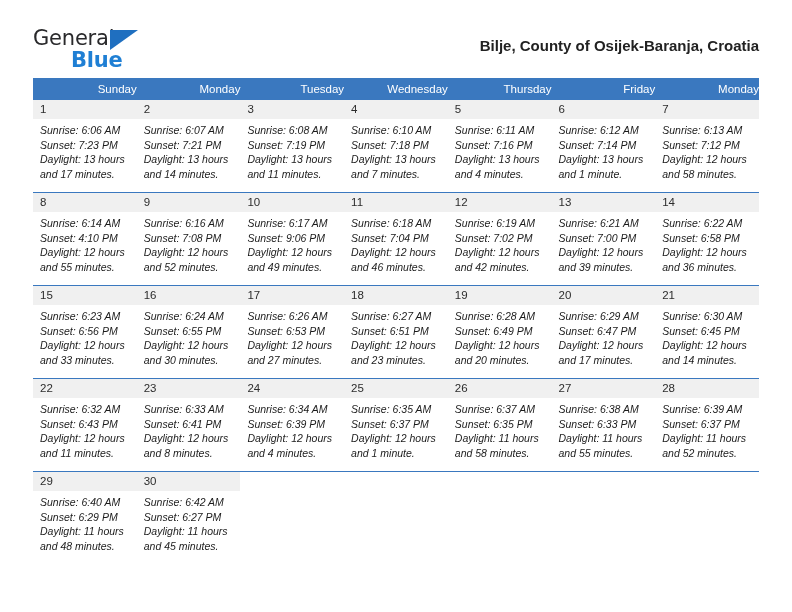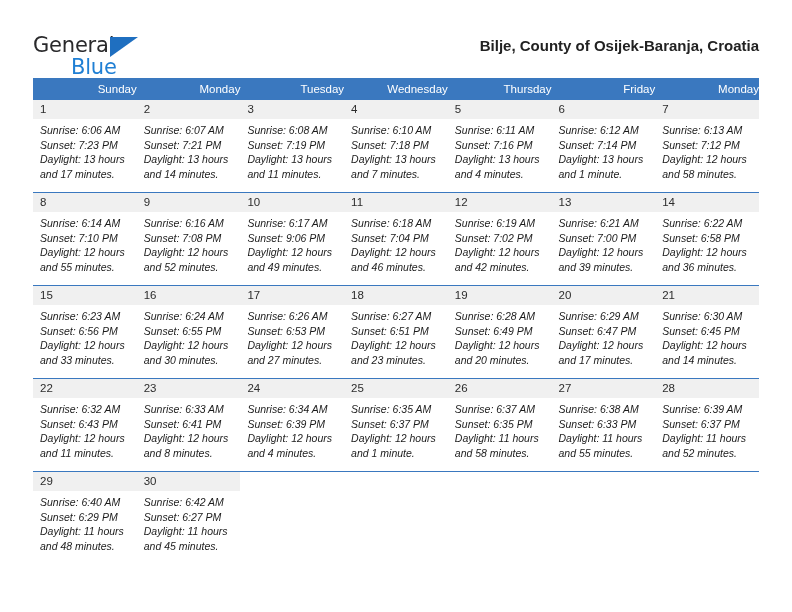--- a/index.html
+++ b/index.html
@@ -28,21 +28,20 @@
     align-items: flex-start;
     justify-content: space-between;
     padding: 26px 33px 0 33px;
     height: 78px;
   }
   .logo {
     position: relative;
     width: 112px;
     height: 48px;
     flex: 0 0 auto;
-    margin-top: 7px;
   }
   .logo-general {
     position: absolute;
     left: 0;
     top: 0;
     font-size: 21px;
     letter-spacing: -0.2px;
     color: #29292b;
     font-family: "DejaVu Sans", sans-serif;
     font-weight: 400;
@@ -57,21 +56,21 @@
     border-bottom: 20px solid transparent;
   }
   .logo-blue {
     position: absolute;
     left: 38px;
     top: 22px;
     font-size: 21px;
     letter-spacing: -0.2px;
     color: #1f7fd4;
     font-family: "DejaVu Sans", sans-serif;
-    font-weight: 400;
+    font-weight: 700;
   }
   .titles {
     text-align: right;
     flex: 1 1 auto;
     padding-top: 2px;
   }
   .cal-title {
     font-size: 25px;
     font-weight: 400;
     color: #222222;
@@ -251,21 +250,21 @@
               </div>
             </td>
         </tr>
 
         <tr class="week">
           <td>
               <div class="cell">
                 <div class="daynum">8</div>
                 <div class="lines">
                   <div>Sunrise: 6:14 AM</div>
-                  <div>Sunset: 7:10 PM</div>
+                  <div>Sunset: 4:10 PM</div>
                   <div>Daylight: 12 hours</div>
                   <div>and 55 minutes.</div>
                 </div>
               </div>
             </td>
           <td>
               <div class="cell">
                 <div class="daynum">9</div>
                 <div class="lines">
                   <div>Sunrise: 6:16 AM</div>

